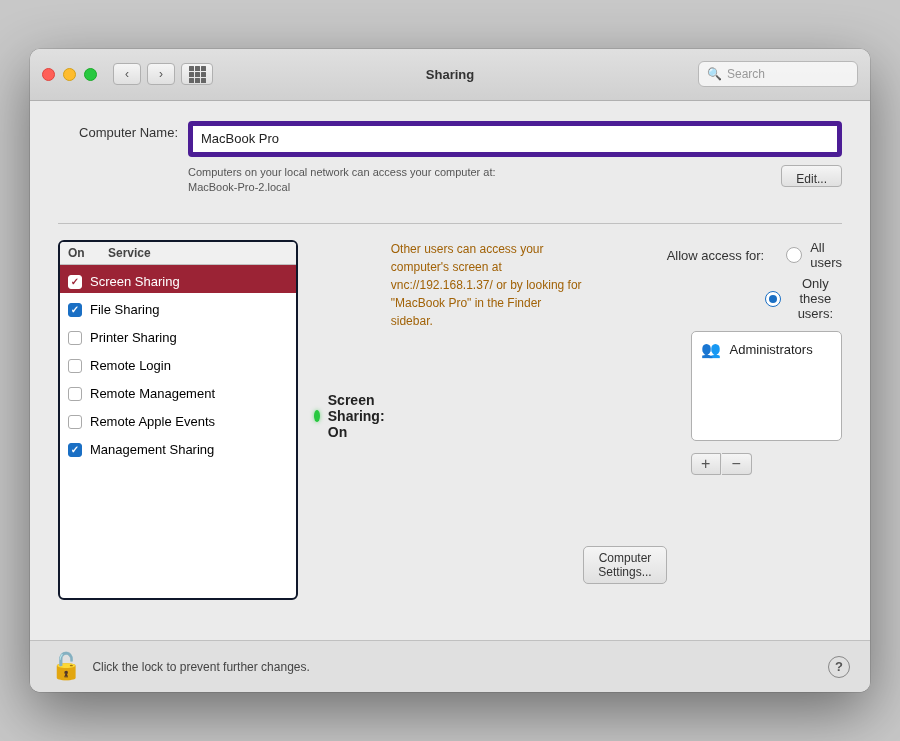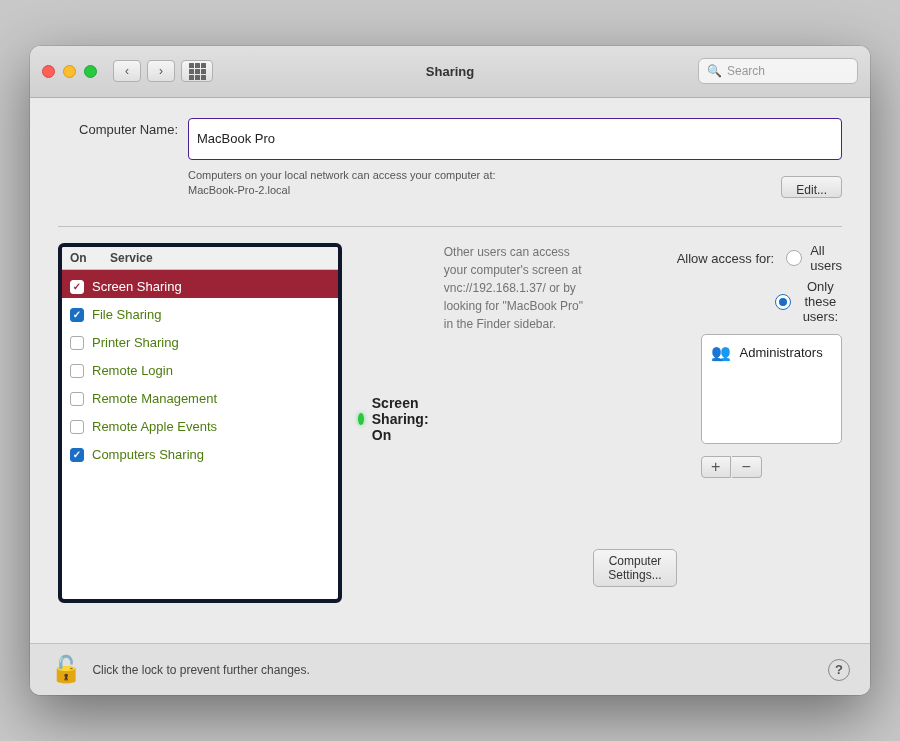--- a/index.html
+++ b/index.html
@@ -153,33 +153,33 @@
       padding-right: 10px;
       padding-top: 4px;
     }
 
     .computer-name-field-wrap {
       flex: 1;
     }
 
     .computer-name-input {
       width: 100%;
-      height: 42px;
-      border: 1px solid #4c1d95;
+      height: 36px;
+      border: 5px solid #4c1d95;
       border-radius: 4px;
       padding: 0 8px;
       font-size: 13px;
       background: white;
       color: #222;
       outline: none;
     }
 
     .local-network-row {
       display: flex;
-      align-items: flex-end;
+      align-items: flex-start;
       margin-bottom: 28px;
     }
 
     .local-network-label {
       min-width: 130px;
     }
 
     .local-network-info {
       flex: 1;
     }
@@ -212,22 +212,22 @@
 
     
     .main-panel {
       display: flex;
       gap: 16px;
       min-height: 360px;
     }
 
     
     .service-list-container {
-      width: 284px;
-      border: 4px solid #0f172a;
+      width: 240px;
+      border: 2px solid #0f172a;
       border-radius: 6px;
       background: white;
       overflow: hidden;
     }
 
     .service-list-header {
       display: flex;
       background: #f0f0f0;
       border-bottom: 1px solid #c0c0c0;
       padding: 4px 8px;
@@ -295,21 +295,21 @@
       background: white;
       border-color: white;
     }
 
     .service-item.selected .service-checkbox.checked::after {
       color: #9b2335;
     }
 
     .service-name {
       font-size: 13px;
-      color: #4d7c0f;
+      color: #000000;
     }
 
     
     .right-panel {
       flex: 1;
       display: flex;
     }
 
     .status-row {
       display: flex;
@@ -327,25 +327,24 @@
     }
 
     .status-title {
       font-size: 14px;
       font-weight: 600;
       color: #222;
     }
 
     .status-description {
       font-size: 12px;
-      color: #737373;
+      color: #a16207;
       margin-bottom: 16px;
       line-height: 1.5;
       padding-left: 0;
-      margin-left: 9px;
     }
 
     .computer-settings-btn {
       background: linear-gradient(to bottom, #f5f5f5, #e0e0e0);
       border: 1px solid #b0b0b0;
       border-radius: 5px;
       padding: 4px 14px;
       font-size: 12px;
       color: #333;
       cursor: pointer;
@@ -355,21 +354,21 @@
 
     .access-section {
       display: flex;
       flex-direction: column;
       gap: 6px;
     }
 
     .access-label {
       font-size: 13px;
       color: #333;
-      margin-right: 4px;
+      margin-right: 14px;
       white-space: nowrap;
     }
 
     .access-row {
       display: flex;
       align-items: center;
       gap: 8px;
     }
 
     .radio-btn {
@@ -585,21 +584,21 @@
             <div class="service-item">
               <div class="service-checkbox"></div>
               <span class="service-name">Remote Management</span>
             </div>
             <div class="service-item">
               <div class="service-checkbox"></div>
               <span class="service-name">Remote Apple Events</span>
             </div>
             <div class="service-item">
               <div class="service-checkbox checked"></div>
-              <span class="service-name">Computers Sharing</span>
+              <span class="service-name">Management Sharing</span>
             </div>
           </div>
       </div>
 
       <div class="right-panel">
 
         <div class="status-row">
           <div class="status-dot"></div>
           <div class="status-title">Screen Sharing: On</div>
         </div>

